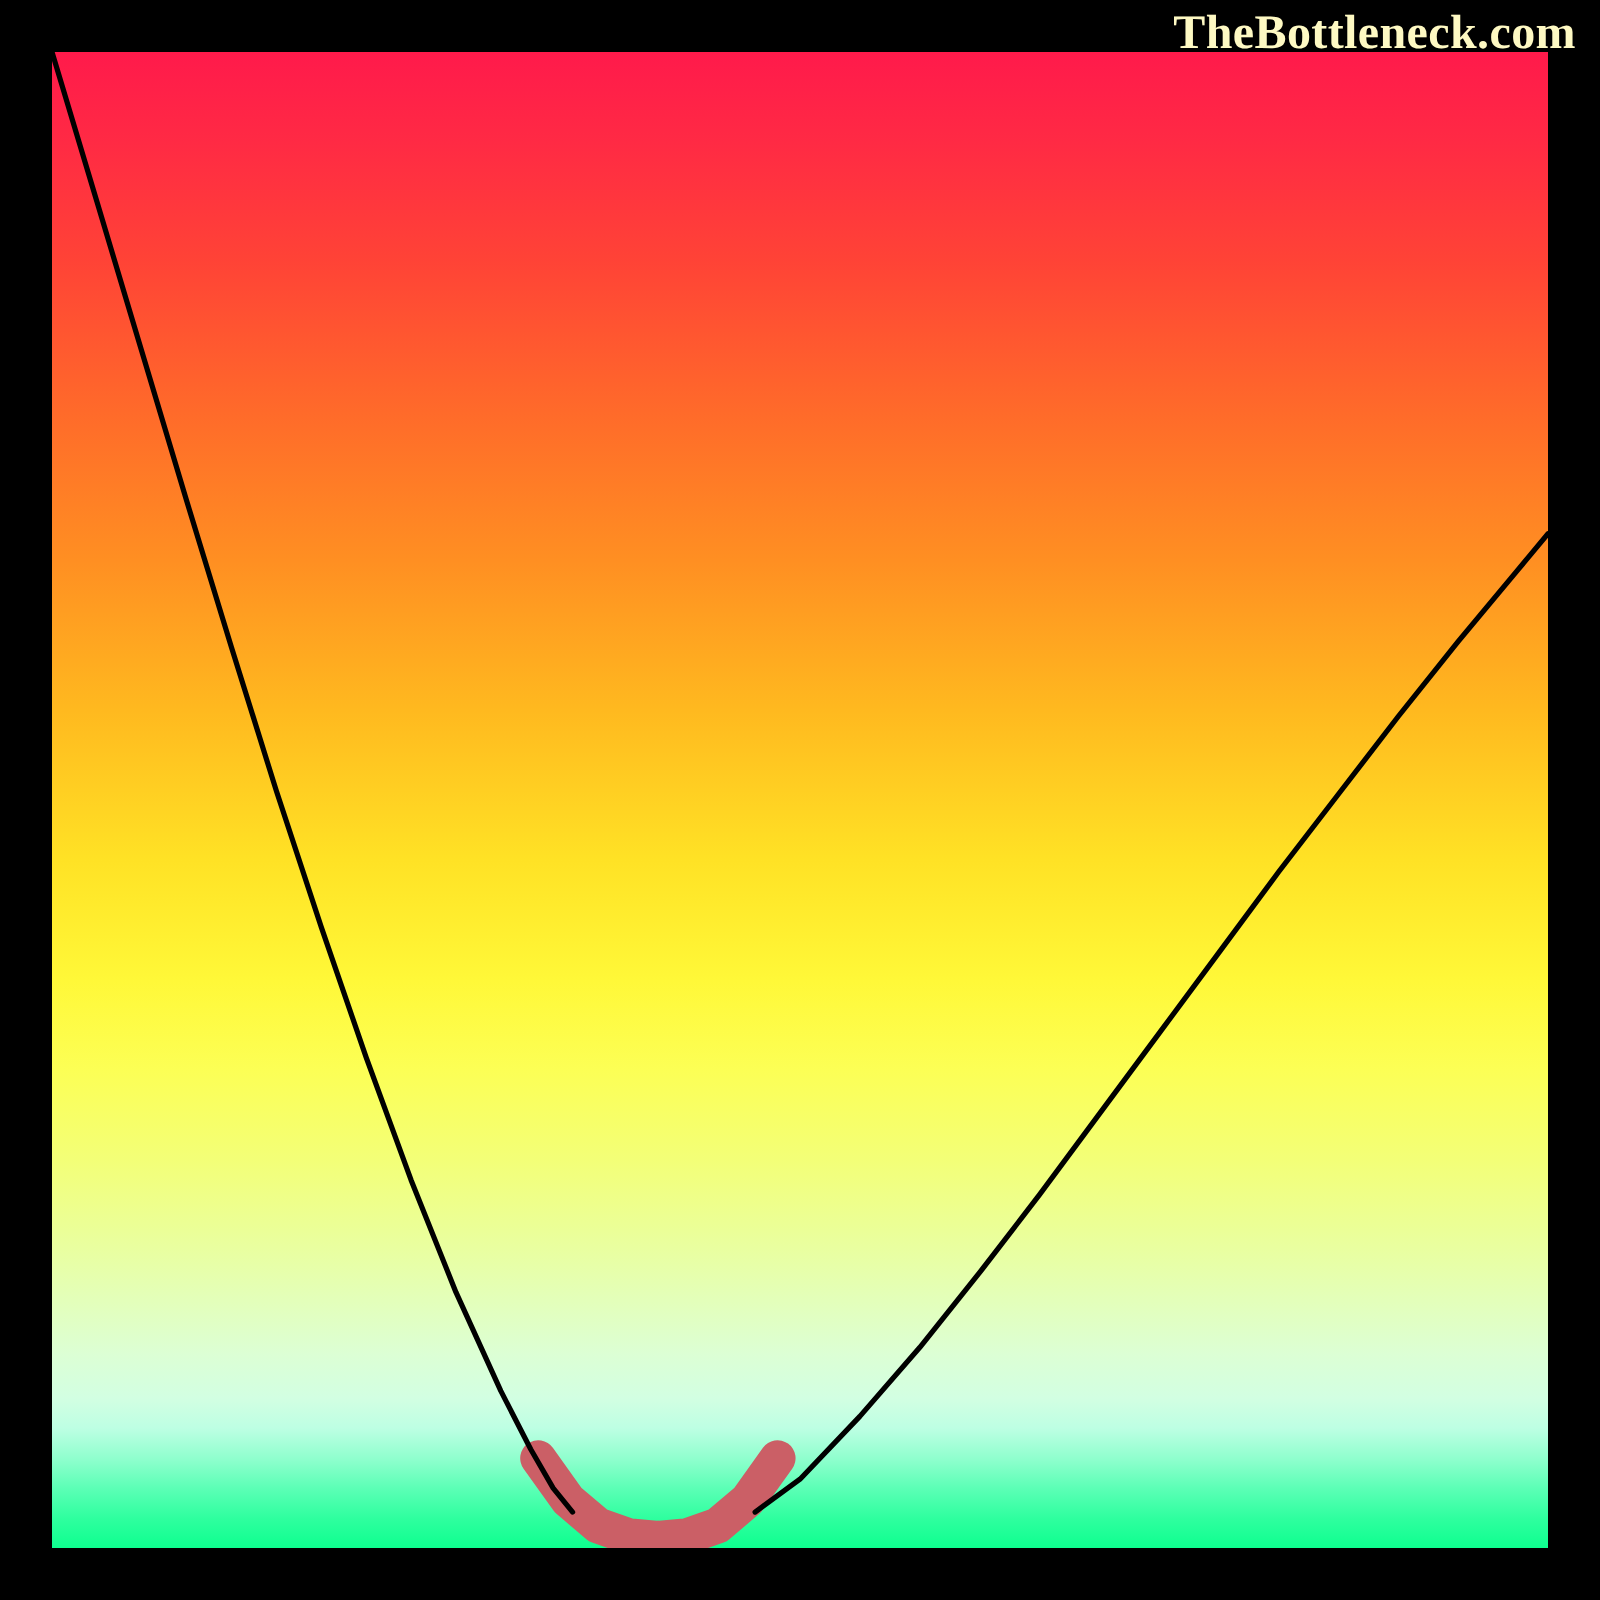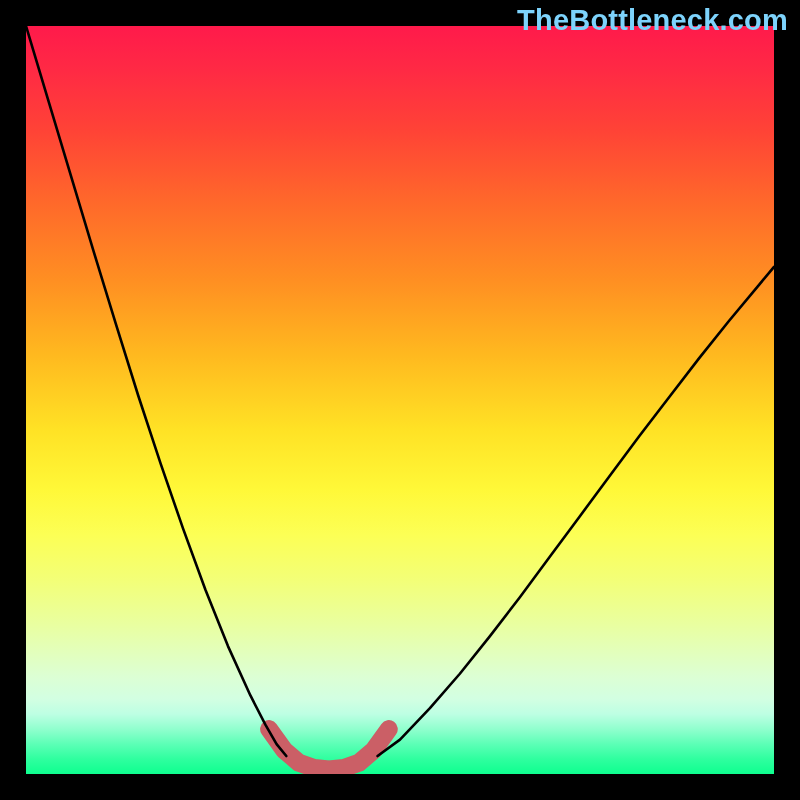--- a/index.html
+++ b/index.html
@@ -43,24 +43,24 @@
     );
   }
   .curves {
     position: absolute;
     inset: 0;
   }
   .watermark {
     position: absolute;
     top: 4px;
     right: 12px;
-    font-family: Liberation Sans, sans-serif;
-    font-size: 29px;
+    font-family: Liberation Serif, serif;
+    font-size: 24px;
     font-weight: 600;
-    color: #7dd3fc;
+    color: #fef9c3;
     letter-spacing: 0.2px;
   }
 </style>
 </head>
 <body>
 
 <div class="frame">
   <div class="plot">
     <div class="gradient"></div>
     <svg class="curves" viewBox="0 0 748 748" preserveAspectRatio="none">

